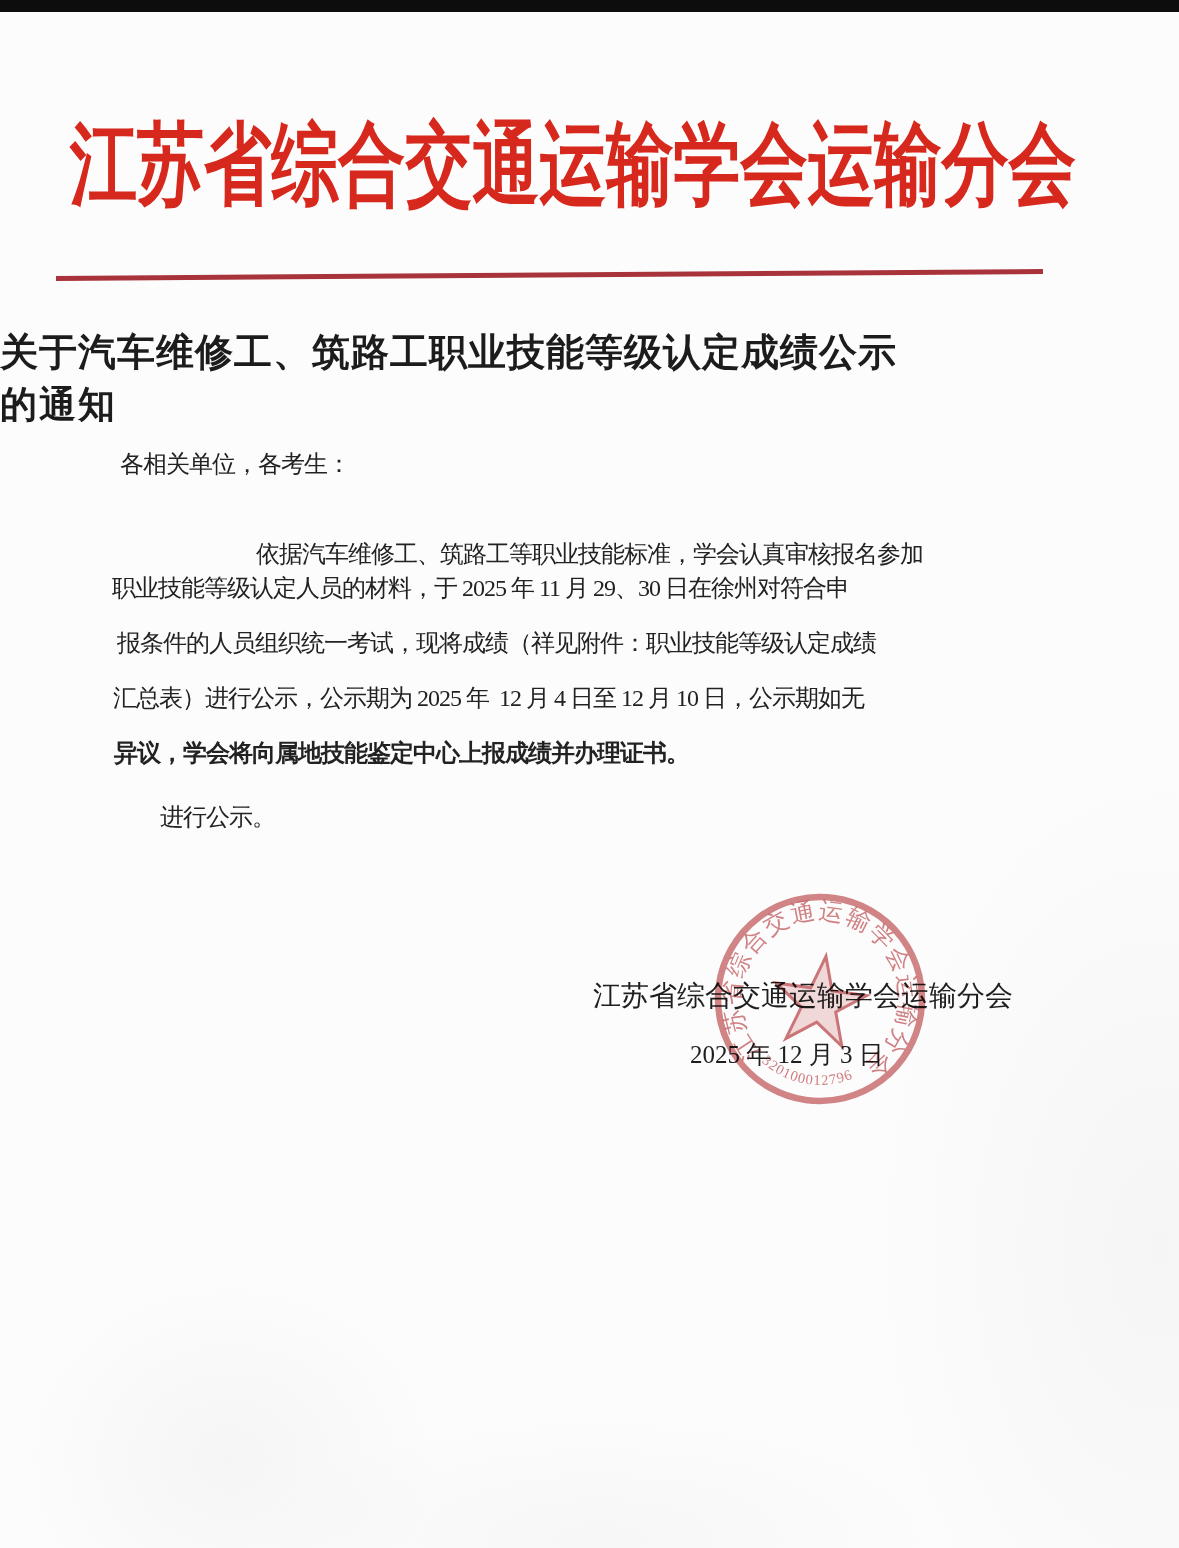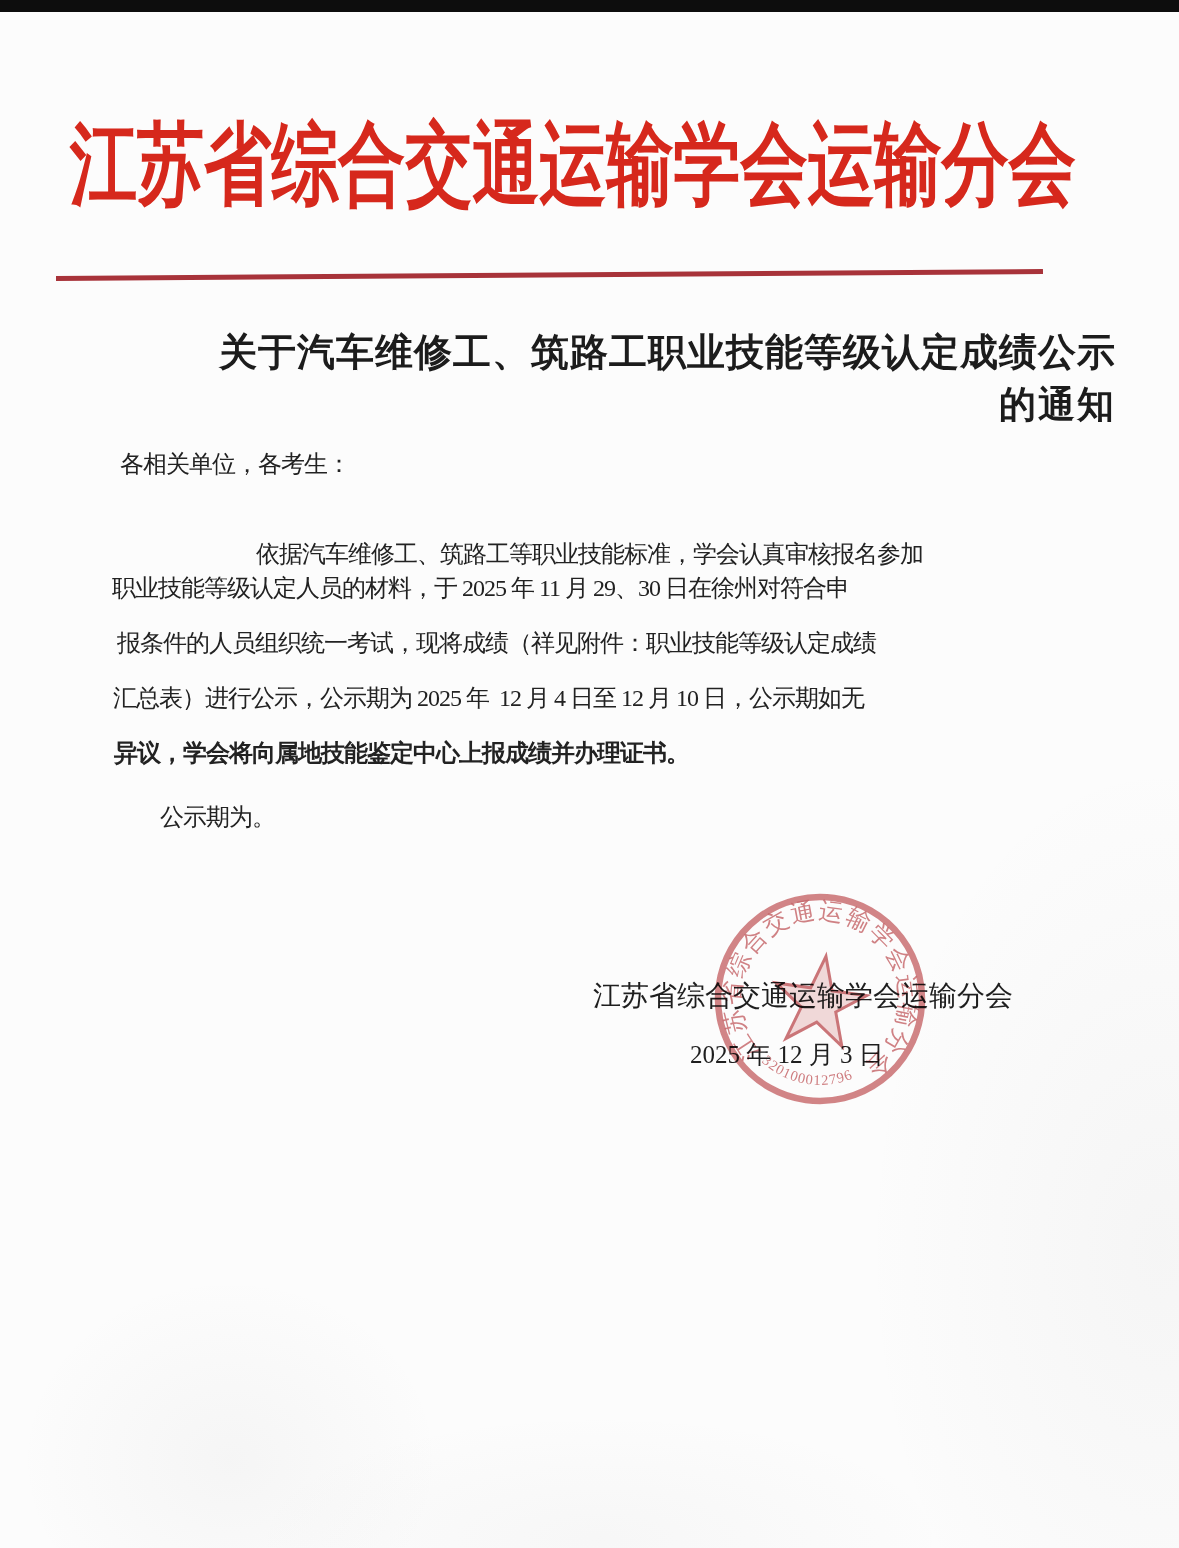--- a/index.html
+++ b/index.html
@@ -17,21 +17,21 @@
       radial-gradient(500px 180px at 600px 1540px, rgba(120,120,120,.04), rgba(0,0,0,0) 70%);
   }
   #top-bar{left:0;top:0;width:1179px;height:12px;background:#0d0d0d;}
   #letterhead{
     left:70px;top:120px;white-space:pre;line-height:1;
     font-size:90px;font-weight:700;letter-spacing:0;
     transform:scaleX(0.745);transform-origin:left top;
   }
   #red-rule{left:56px;top:276px;width:987px;height:5px;transform:rotate(-0.4deg);transform-origin:left center;}
   .title-line{
-    left:0;width:1116px;text-align:right;color:#1c1c1c;white-space:pre;
+    left:0;width:1116px;text-align:left;color:#1c1c1c;white-space:pre;
     font-family:"Liberation Sans","DejaVu Sans",sans-serif;font-weight:700;
   }
   #title-line1{top:327px;font-size:38px;letter-spacing:1px;}
   #title-line2{top:380px;font-size:37px;letter-spacing:2px;}
   .body-line{
     color:#222;font-size:24px;letter-spacing:-1px;white-space:pre;line-height:1.1;
   }
   #salutation{left:120px;top:451px;}
   #para-line-0{left:220px;top:541px;margin-left:36px;}
   #para-line-1{left:112px;top:575px;}
@@ -69,21 +69,21 @@
 <div class="abs body-line" id="para-line-0">依据汽车维修工、筑路工等职业技能标准，学会认真审核报名参加</div>
 
 <div class="abs body-line" id="para-line-1">职业技能等级认定人员的材料，于 2025 年 11 月 29、30 日在徐州对符合申</div>
 
 <div class="abs body-line" id="para-line-2">报条件的人员组织统一考试，现将成绩（祥见附件：职业技能等级认定成绩</div>
 
 <div class="abs body-line" id="para-line-3">汇总表）进行公示，公示期为 2025 年  12 月 4 日至 12 月 10 日，公示期如无</div>
 
 <div class="abs body-line" id="para-line-4">异议，学会将向属地技能鉴定中心上报成绩并办理证书。</div>
 
-<div class="abs body-line" id="closing">公示期为。</div>
+<div class="abs body-line" id="closing">进行公示。</div>
 
 <div class="abs" id="signature-org">江苏省综合交通运输学会运输分会</div>
 
 <div class="abs" id="signature-date">2025 年 12 月 3 日</div>
 
 <svg class="abs" id="stamp" viewBox="0 0 230 230">
   <circle id="stamp-ring" cx="115" cy="115" r="102" fill="none" stroke-width="6.5" opacity="0.8" style="stroke: rgb(196, 90, 94);"></circle>
   <path id="stamp-star" d="M115,72 L125.8,105.2 L160.7,105.2 L132.4,125.7 L143.2,158.8 L115,138.3 L86.8,158.8 L97.6,125.7 L69.3,105.2 L104.2,105.2 Z" fill="rgba(205,98,102,0.28)" stroke-width="3" opacity="0.9" style="stroke: rgb(196, 90, 94);"></path>
   <defs>
     <path id="stamp-arc-top" d="M 63.6 176.3 A 80 80 0 1 1 166.4 176.3" fill="none"></path>

